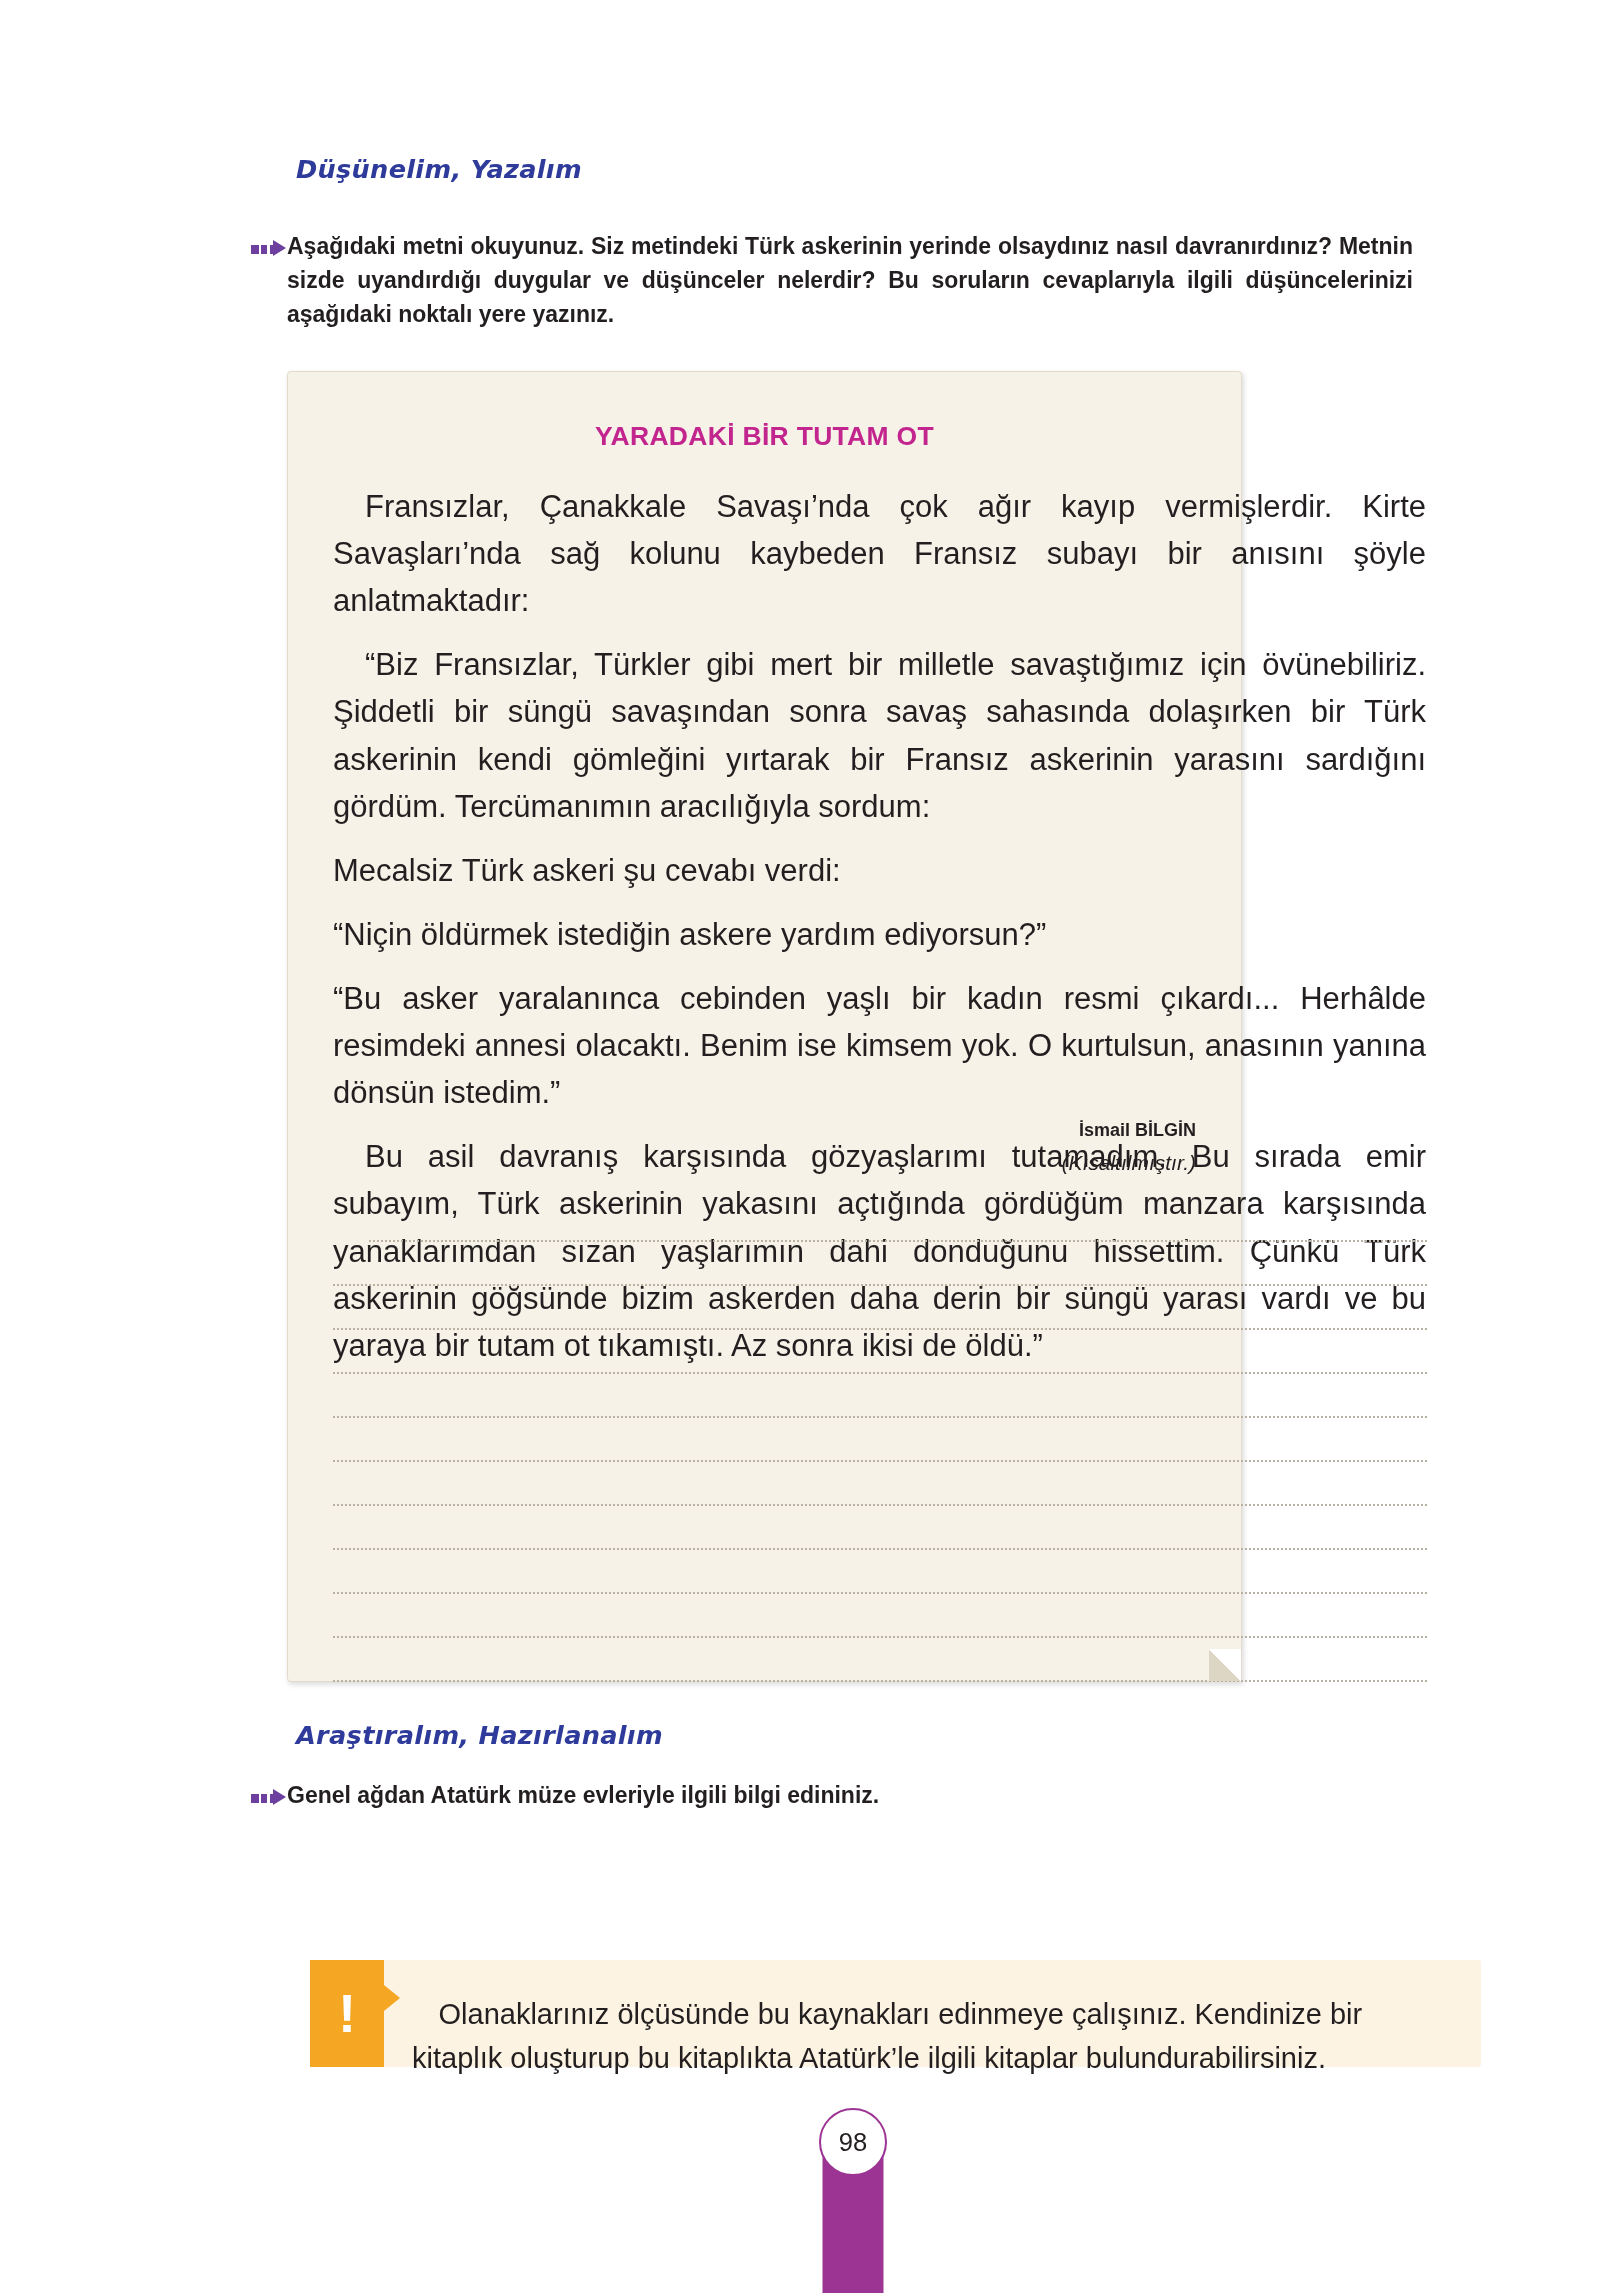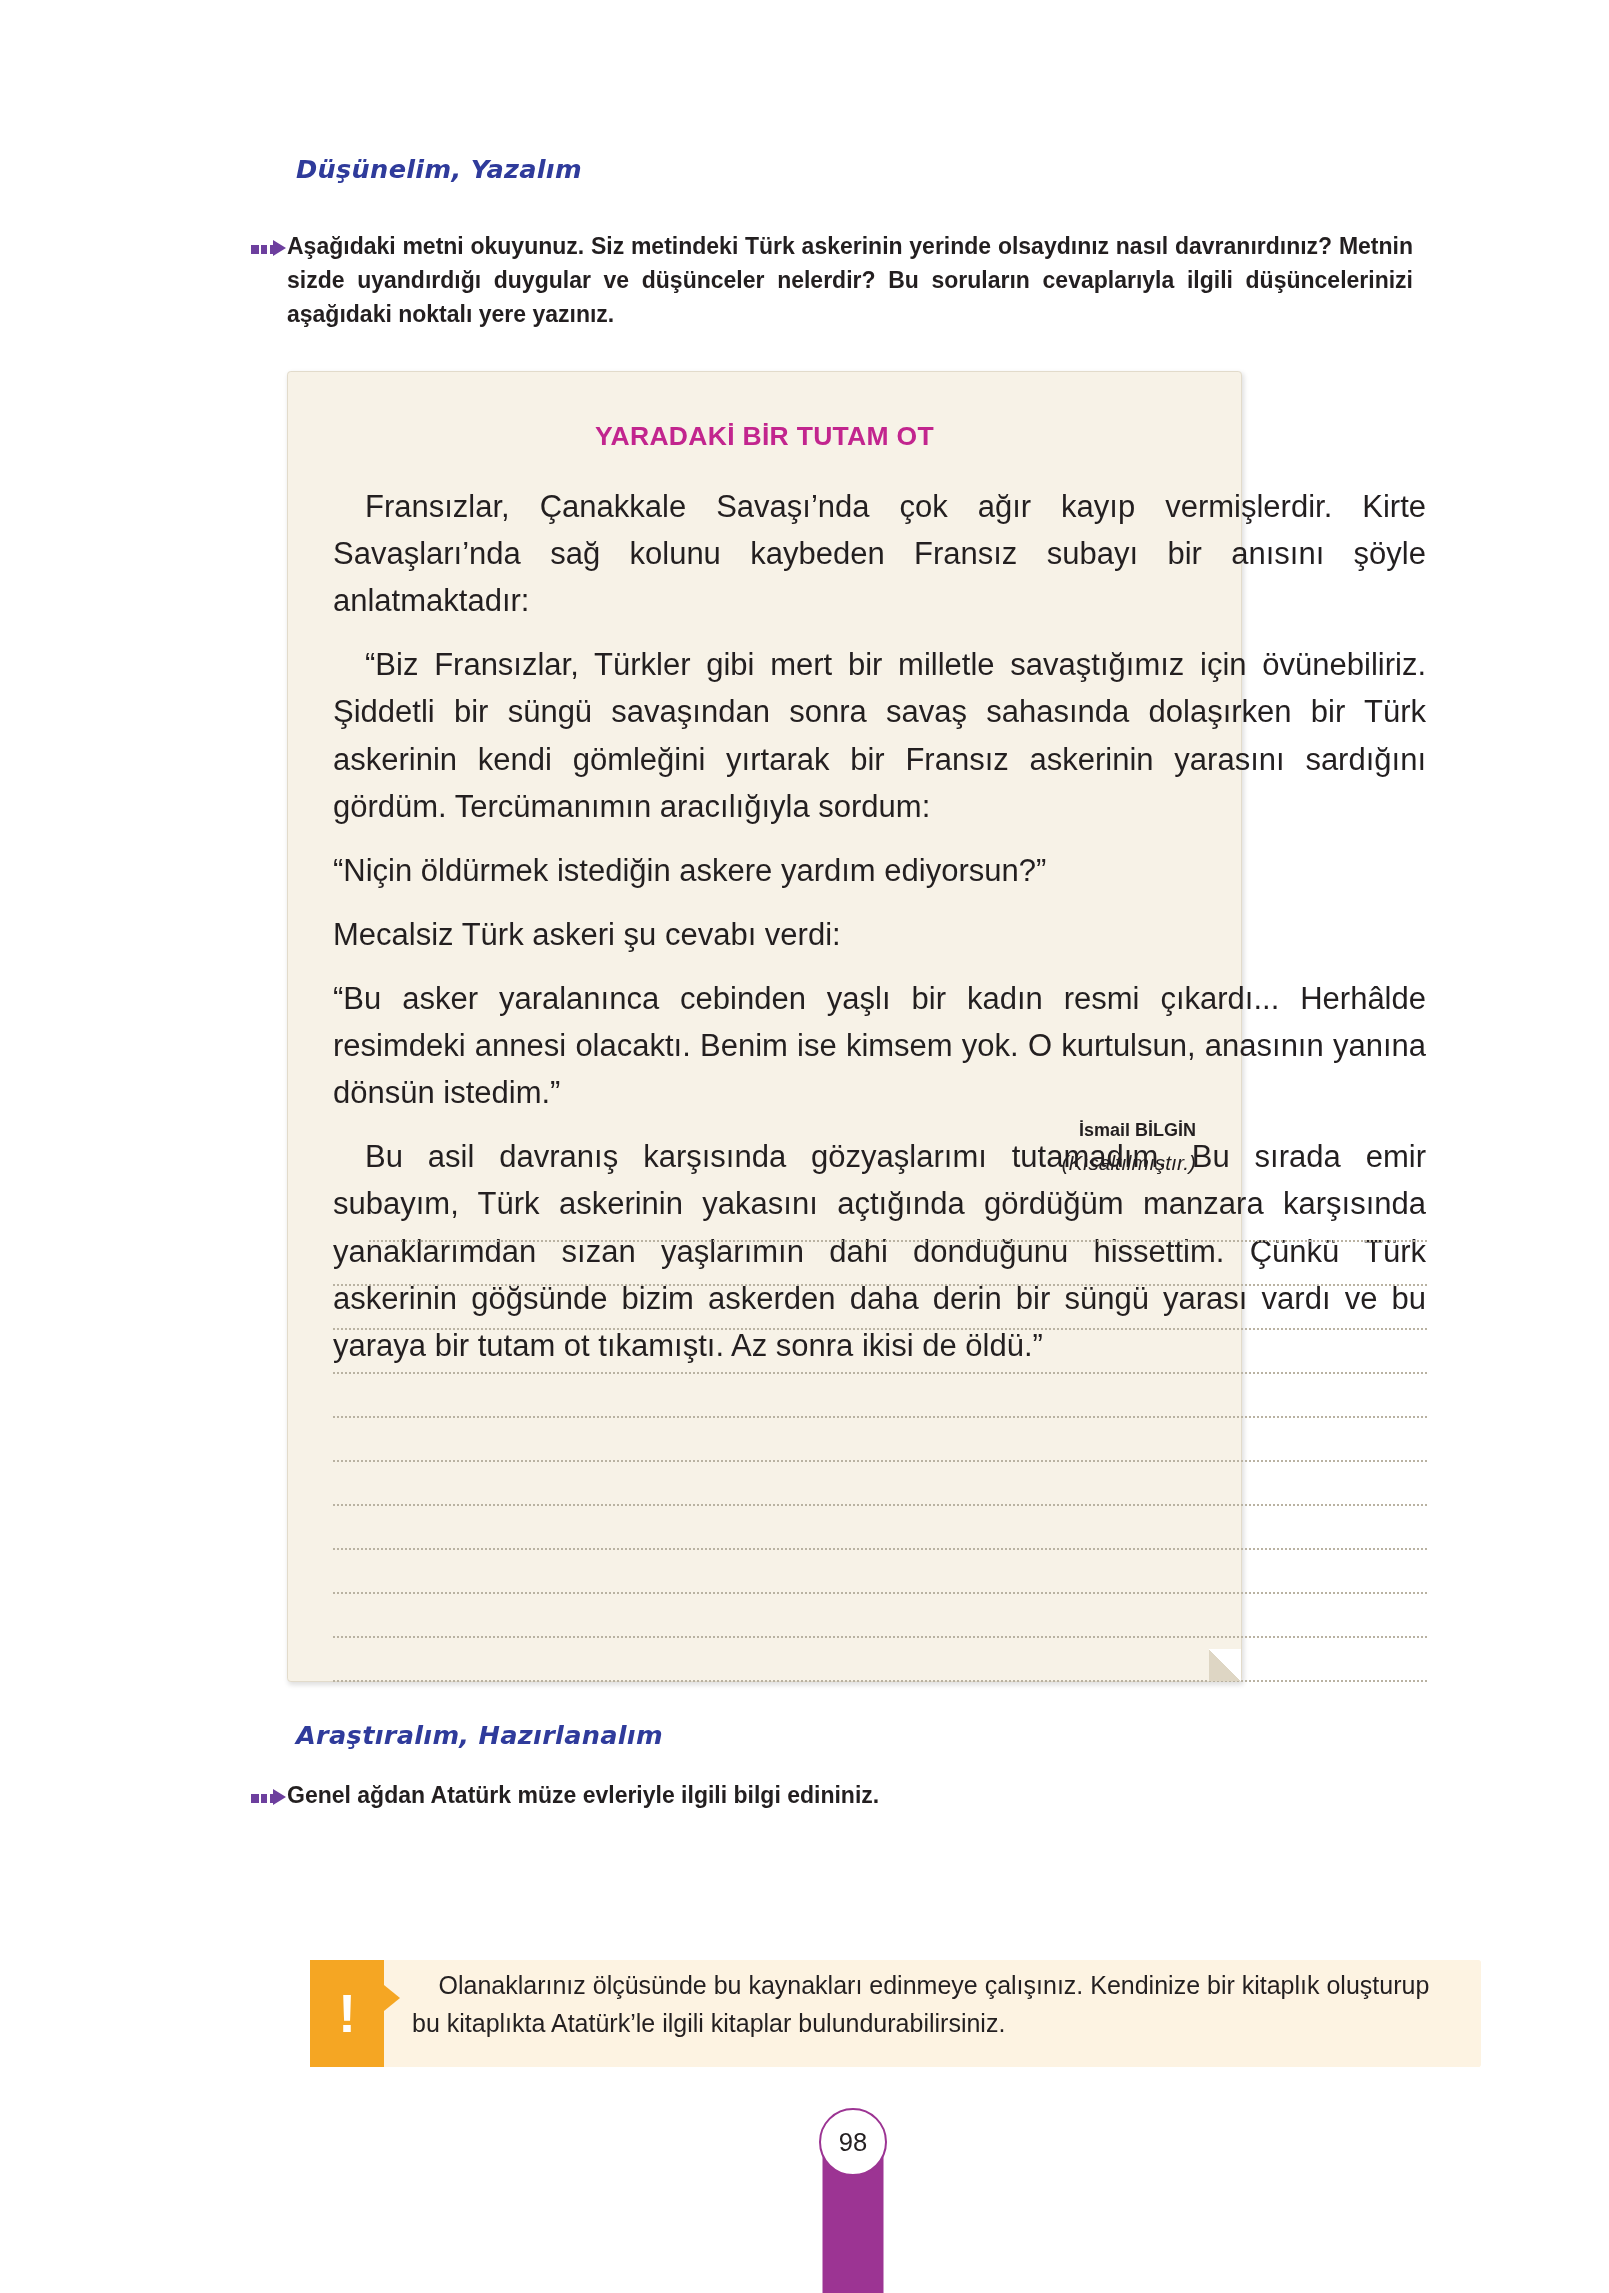--- a/index.html
+++ b/index.html
@@ -203,23 +203,23 @@
     right: -16px;
     top: 24.6px;
     width: 0; height: 0;
     border-top: 13.2px solid transparent;
     border-bottom: 13.2px solid transparent;
     border-left: 16px solid #f5a623;
   }
   .tip-text {
     position: absolute;
     left: 102px;
-    top: 6px;
+    top: 32px;
     width: 1046px;
-    font-size: 25px;
+    font-size: 29px;
     line-height: 1.52;
     color: #231f20;
   }
   .tip-text .indent { display: inline-block; width: 26.5px; }
 
   
   .page-tab {
     position: absolute;
     left: 50%;
     transform: translateX(-50%);
@@ -264,22 +264,22 @@
     <div class="bullet-text">Aşağıdaki metni okuyunuz. Siz metindeki Türk askerinin yerinde olsaydınız nasıl davranırdınız? Metnin sizde uyandırdığı duygular ve düşünceler nelerdir? Bu soruların cevaplarıyla ilgili düşüncelerinizi aşağıdaki noktalı yere yazınız.</div>
   </div>
 
   <div class="reading-box">
 
     <div class="story-title">YARADAKİ BİR TUTAM OT</div>
 
     <div class="story-body">
       <p>Fransızlar, Çanakkale Savaşı’nda çok ağır kayıp vermişlerdir. Kirte Savaşları’nda sağ kolunu kaybeden Fransız subayı bir anısını şöyle anlatmaktadır:</p>
       <p>“Biz Fransızlar, Türkler gibi mert bir milletle savaştığımız için övünebiliriz. Şiddetli bir süngü savaşından sonra savaş sahasında dolaşırken bir Türk askerinin kendi gömleğini yırtarak bir Fransız askerinin yarasını sardığını gördüm. Tercümanımın aracılığıyla sordum:</p>
+      <p class="noindent">Mecalsiz Türk askeri şu cevabı verdi:</p>
       <p class="noindent">“Niçin öldürmek istediğin askere yardım ediyorsun?”</p>
-      <p class="noindent">Mecalsiz Türk askeri şu cevabı verdi:</p>
       <p class="noindent">“Bu asker yaralanınca cebinden yaşlı bir kadın resmi çıkardı... Herhâlde resimdeki annesi olacaktı. Benim ise kimsem yok. O kurtulsun, anasının yanına dönsün istedim.”</p>
       <p>Bu asil davranış karşısında gözyaşlarımı tutamadım. Bu sırada emir subayım, Türk askerinin yakasını açtığında gördüğüm manzara karşısında yanaklarımdan sızan yaşlarımın dahi donduğunu hissettim. Çünkü Türk askerinin göğsünde bizim askerden daha derin bir süngü yarası vardı ve bu yaraya bir tutam ot tıkamıştı. Az sonra ikisi de öldü.”</p>
     </div>
 
     <div class="author">İsmail BİLGİN</div>
     <div class="author-note">(Kısaltılmıştır.)</div>
 
     <div class="write-lines">
       <div class="write-line short"></div>
       <div class="write-line"></div>

